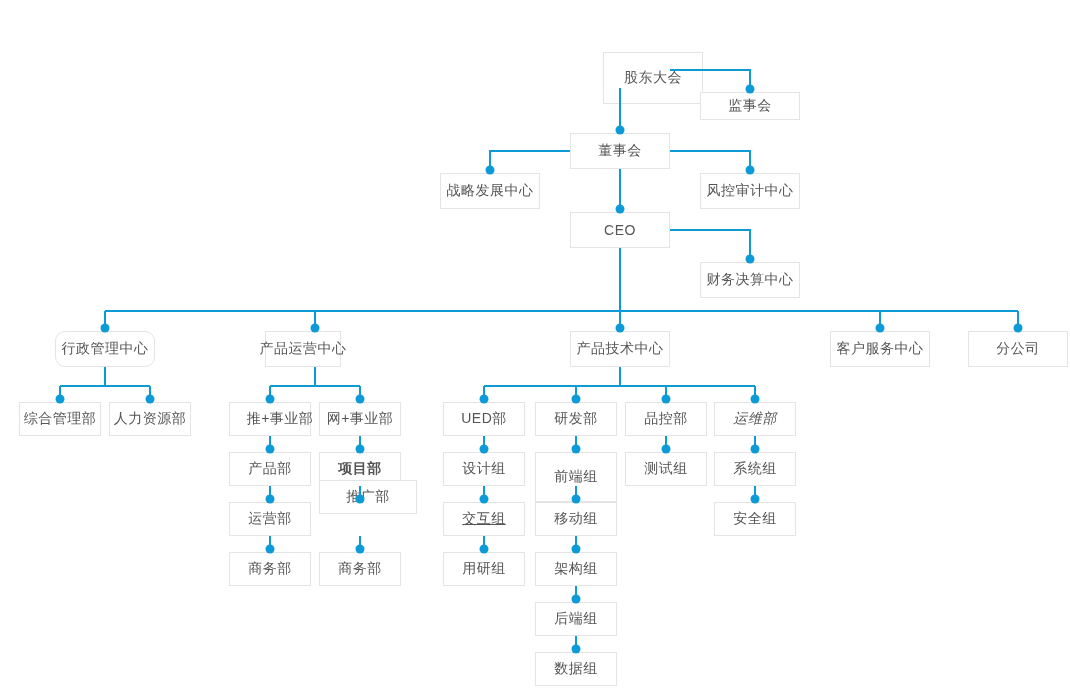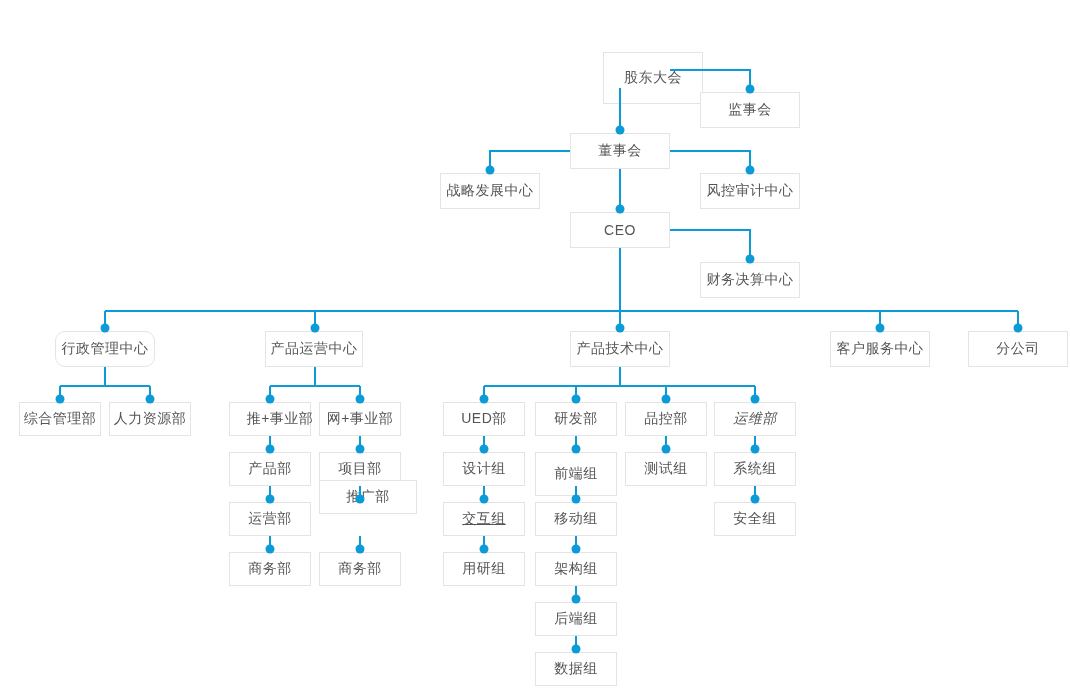--- a/index.html
+++ b/index.html
@@ -40,43 +40,43 @@
     letter-spacing: 0.5px;
     white-space: nowrap;
   }
 </style>
 </head>
 <body>
 
 <div class="canvas">
   <div class="nodes-layer">
       <div class="node" style="left: 570px; top: 52px; width: 100px; height: 52px; background: rgb(255, 255, 255); border-color: rgb(228, 228, 228); color: rgb(85, 85, 85); margin-left: 33px;">股东大会</div>
-      <div class="node" style="left: 700px; top: 92px; width: 100px; height: 36px; background: rgb(255, 255, 255); border-color: rgb(228, 228, 228); color: rgb(85, 85, 85);">监事会</div>
+      <div class="node" style="left: 700px; top: 92px; width: 100px; height: 28px; background: rgb(255, 255, 255); border-color: rgb(228, 228, 228); color: rgb(85, 85, 85);">监事会</div>
       <div class="node" style="left: 570px; top: 133px; width: 100px; height: 36px; background: rgb(255, 255, 255); border-color: rgb(228, 228, 228); color: rgb(85, 85, 85);">董事会</div>
       <div class="node" style="left: 440px; top: 173px; width: 100px; height: 36px; background: rgb(255, 255, 255); border-color: rgb(228, 228, 228); color: rgb(85, 85, 85);">战略发展中心</div>
       <div class="node" style="left: 700px; top: 173px; width: 100px; height: 36px; background: rgb(255, 255, 255); border-color: rgb(228, 228, 228); color: rgb(85, 85, 85);">风控审计中心</div>
       <div class="node" style="left: 570px; top: 212px; width: 100px; height: 36px; background: rgb(255, 255, 255); border-color: rgb(228, 228, 228); color: rgb(85, 85, 85);">CEO</div>
       <div class="node" style="left: 700px; top: 262px; width: 100px; height: 36px; background: rgb(255, 255, 255); border-color: rgb(228, 228, 228); color: rgb(85, 85, 85);">财务决算中心</div>
       <div class="node" style="left: 55px; top: 331px; width: 100px; height: 36px; background: rgb(255, 255, 255); border-color: rgb(228, 228, 228); color: rgb(85, 85, 85); border-radius: 10px;">行政管理中心</div>
-      <div class="node" style="left: 265px; top: 331px; width: 98px; height: 36px; background: rgb(255, 255, 255); border-color: rgb(228, 228, 228); color: rgb(85, 85, 85);">产品运营中心</div>
+      <div class="node" style="left: 265px; top: 331px; width: 76px; height: 36px; background: rgb(255, 255, 255); border-color: rgb(228, 228, 228); color: rgb(85, 85, 85);">产品运营中心</div>
       <div class="node" style="left: 570px; top: 331px; width: 100px; height: 36px; background: rgb(255, 255, 255); border-color: rgb(228, 228, 228); color: rgb(85, 85, 85);">产品技术中心</div>
       <div class="node" style="left: 830px; top: 331px; width: 100px; height: 36px; background: rgb(255, 255, 255); border-color: rgb(228, 228, 228); color: rgb(85, 85, 85);">客户服务中心</div>
       <div class="node" style="left: 968px; top: 331px; width: 100px; height: 36px; background: rgb(255, 255, 255); border-color: rgb(228, 228, 228); color: rgb(85, 85, 85);">分公司</div>
       <div class="node" style="left: 19px; top: 402px; width: 82px; height: 34px; background: rgb(255, 255, 255); border-color: rgb(228, 228, 228); color: rgb(85, 85, 85);">综合管理部</div>
       <div class="node" style="left: 109px; top: 402px; width: 82px; height: 34px; background: rgb(255, 255, 255); border-color: rgb(228, 228, 228); color: rgb(85, 85, 85);">人力资源部</div>
       <div class="node" style="left: 229px; top: 402px; width: 82px; height: 34px; background: rgb(255, 255, 255); border-color: rgb(228, 228, 228); color: rgb(85, 85, 85); padding-left: 20px;">推+事业部</div>
       <div class="node" style="left: 319px; top: 402px; width: 82px; height: 34px; background: rgb(255, 255, 255); border-color: rgb(228, 228, 228); color: rgb(85, 85, 85);">网+事业部</div>
       <div class="node" style="left: 443px; top: 402px; width: 82px; height: 34px; background: rgb(255, 255, 255); border-color: rgb(228, 228, 228); color: rgb(85, 85, 85); text-align: right;">UED部</div>
       <div class="node" style="left: 535px; top: 402px; width: 82px; height: 34px; background: rgb(255, 255, 255); border-color: rgb(228, 228, 228); color: rgb(85, 85, 85);">研发部</div>
       <div class="node" style="left: 625px; top: 402px; width: 82px; height: 34px; background: rgb(255, 255, 255); border-color: rgb(228, 228, 228); color: rgb(85, 85, 85);">品控部</div>
       <div class="node" style="left: 714px; top: 402px; width: 82px; height: 34px; background: rgb(255, 255, 255); border-color: rgb(228, 228, 228); color: rgb(85, 85, 85); font-style: italic;">运维部</div>
       <div class="node" style="left: 229px; top: 452px; width: 82px; height: 34px; background: rgb(255, 255, 255); border-color: rgb(228, 228, 228); color: rgb(85, 85, 85);">产品部</div>
-      <div class="node" style="left: 319px; top: 452px; width: 82px; height: 34px; background: rgb(255, 255, 255); border-color: rgb(228, 228, 228); color: rgb(85, 85, 85);">项目部</div>
+      <div class="node" style="left: 319px; top: 452px; width: 82px; height: 34px; background: rgb(255, 255, 255); border-color: rgb(228, 228, 228); color: rgb(85, 85, 85); font-weight: bold;">项目部</div>
       <div class="node" style="left: 443px; top: 452px; width: 82px; height: 34px; background: rgb(255, 255, 255); border-color: rgb(228, 228, 228); color: rgb(85, 85, 85);">设计组</div>
-      <div class="node" style="left: 535px; top: 452px; width: 82px; height: 44px; background: rgb(255, 255, 255); border-color: rgb(228, 228, 228); color: rgb(85, 85, 85);">前端组</div>
+      <div class="node" style="left: 535px; top: 452px; width: 82px; height: 50px; background: rgb(255, 255, 255); border-color: rgb(228, 228, 228); color: rgb(85, 85, 85);">前端组</div>
       <div class="node" style="left: 625px; top: 452px; width: 82px; height: 34px; background: rgb(255, 255, 255); border-color: rgb(228, 228, 228); color: rgb(85, 85, 85);">测试组</div>
       <div class="node" style="left: 714px; top: 452px; width: 82px; height: 34px; background: rgb(255, 255, 255); border-color: rgb(228, 228, 228); color: rgb(85, 85, 85);">系统组</div>
       <div class="node" style="left: 229px; top: 502px; width: 82px; height: 34px; background: rgb(255, 255, 255); border-color: rgb(228, 228, 228); color: rgb(85, 85, 85);">运营部</div>
       <div class="node" style="left: 319px; top: 480px; width: 98px; height: 34px; background: rgb(255, 255, 255); border-color: rgb(228, 228, 228); color: rgb(85, 85, 85);">推广部</div>
       <div class="node" style="left: 443px; top: 502px; width: 82px; height: 34px; background: rgb(255, 255, 255); border-color: rgb(228, 228, 228); color: rgb(85, 85, 85); text-decoration: underline;">交互组</div>
       <div class="node" style="left: 535px; top: 502px; width: 82px; height: 34px; background: rgb(255, 255, 255); border-color: rgb(228, 228, 228); color: rgb(85, 85, 85);">移动组</div>
       <div class="node" style="left: 714px; top: 502px; width: 82px; height: 34px; background: rgb(255, 255, 255); border-color: rgb(228, 228, 228); color: rgb(85, 85, 85);">安全组</div>
       <div class="node" style="left: 229px; top: 552px; width: 82px; height: 34px; background: rgb(255, 255, 255); border-color: rgb(228, 228, 228); color: rgb(85, 85, 85);">商务部</div>
       <div class="node" style="left: 319px; top: 552px; width: 82px; height: 34px; background: rgb(255, 255, 255); border-color: rgb(228, 228, 228); color: rgb(85, 85, 85);">商务部</div>
       <div class="node" style="left: 443px; top: 552px; width: 82px; height: 34px; background: rgb(255, 255, 255); border-color: rgb(228, 228, 228); color: rgb(85, 85, 85);">用研组</div>

